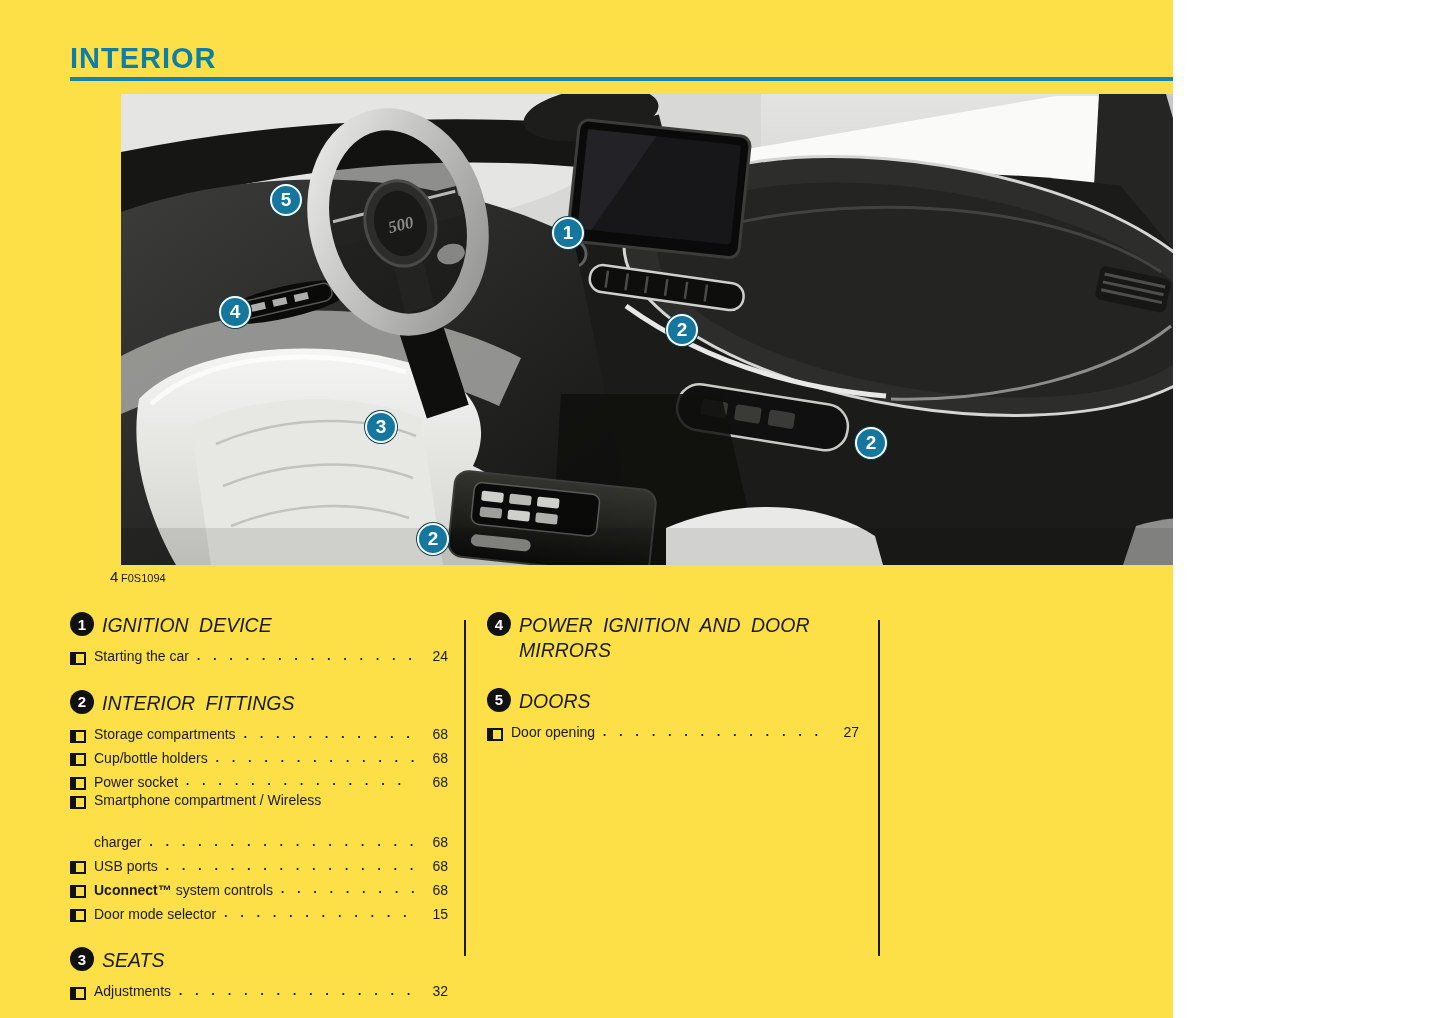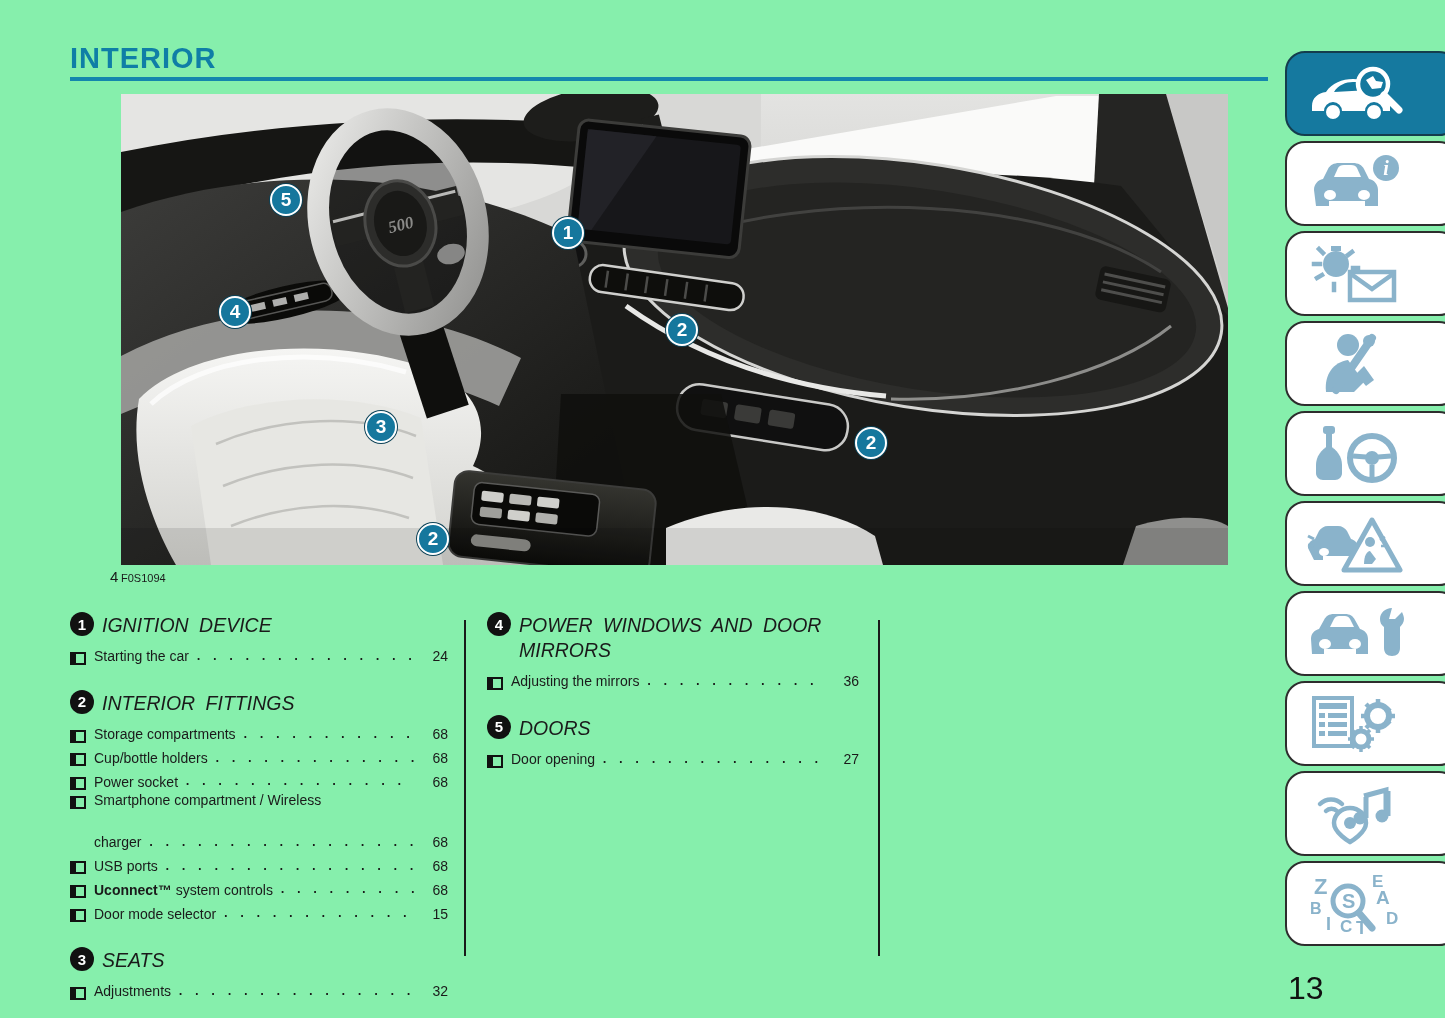--- a/index.html
+++ b/index.html
@@ -1,17 +1,17 @@
 <!DOCTYPE html>
 <html><head>
 <meta charset="utf-8">
 <style>
   html,body{margin:0;padding:0;background:#ffffff;}
   #page{
-    position:relative;width:1445px;height:1018px;background:#86efac;
+    position:relative;width:1173px;height:1018px;background:#fde047;
     overflow:hidden;font-family:"Liberation Sans",sans-serif;color:#1a1a1a;
   }
   
   #hdr-title{
     position:absolute;left:70px;top:42px;font-size:29px;font-weight:bold;
     letter-spacing:1px;color:#0f7ea6;
   }
   #hdr-rule{position:absolute;left:70px;top:77px;width:1198px;height:4px;background:#1486ad;}
   
   #photo{position:absolute;left:121px;top:94px;width:1107px;height:471px;background:#cfcfcd;}
@@ -284,27 +284,21 @@
         <span class="pg">32</span>
       </div>
     </div>
   </div>
 
   <div class="toc-col" id="toc-right">
 
     <div class="toc-section">
       <div class="sec-head">
         <span class="sec-num">4</span>
-        <span class="sec-title">POWER WINDOWS AND DOOR MIRRORS</span>
-      </div>
-      <div class="toc-item">
-        <span class="bullet"></span>
-        <span class="lbl">Adjusting the mirrors</span>
-        <span class="leader"></span>
-        <span class="pg">36</span>
+        <span class="sec-title">POWER IGNITION AND DOOR MIRRORS</span>
       </div>
     </div>
 
     <div class="toc-section">
       <div class="sec-head">
         <span class="sec-num">5</span>
         <span class="sec-title">DOORS</span>
       </div>
       <div class="toc-item">
         <span class="bullet"></span>

